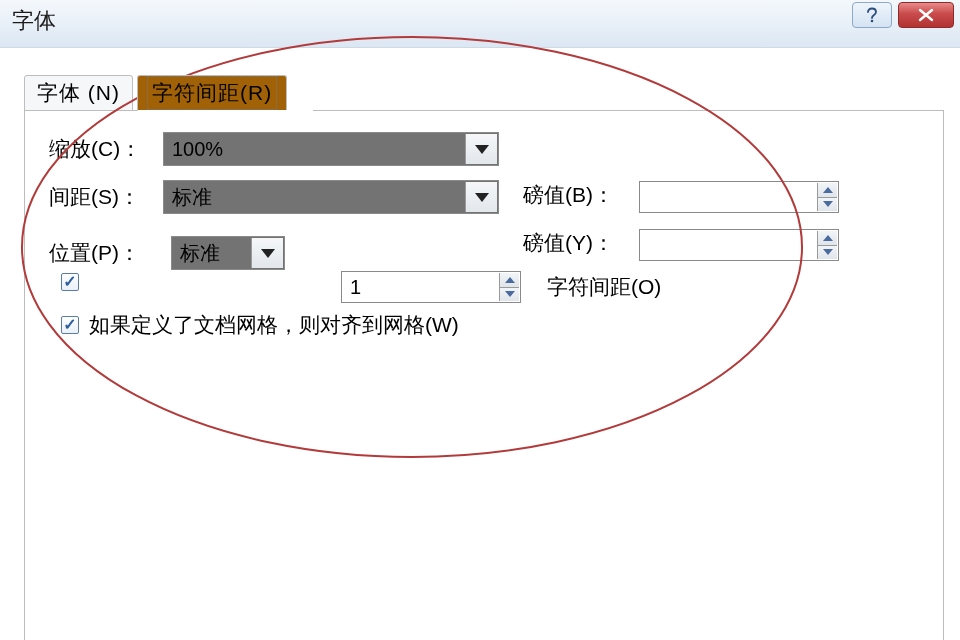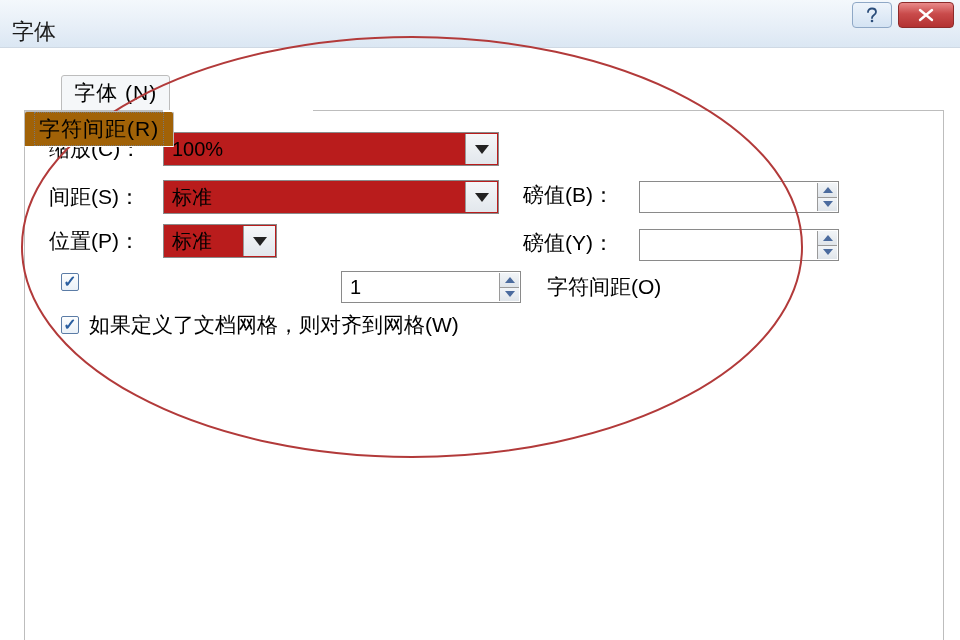--- a/index.html
+++ b/index.html
@@ -11,21 +11,21 @@
     background: #fff;
     overflow: hidden;
     position: relative;
   }
 
   
   .titlebar {
     position: absolute; left: 0; top: 0; width: 960px; height: 48px;
     background: linear-gradient(#f4f8fc, #e6eef7 60%, #dbe7f3);
     border-bottom: 1px solid #cfd9e4;
-    display: flex; align-items: flex-end;
+    display: flex; align-items: flex-start;
     padding: 6px 0 0 12px;
     font-family: Liberation Mono, monospace;
   }
   .titlebar .title { font-size: 22px; color: #1a1a1a; }
   .sysbtns {
     position: absolute; right: 6px; top: 2px; display: flex; gap: 6px;
   }
   .sysbtn {
     height: 26px; border-radius: 4px;
     display: flex; align-items: center; justify-content: center;
@@ -46,21 +46,21 @@
   .client {
     position: absolute; left: 8px; top: 48px;
     width: 944px; height: 584px;
     background: #fff;
     border-top: 1px solid #fff;
   }
 
   
   .tabs {
     position: absolute; left: 16px; top: 26px;
-    display: flex; align-items: flex-end; flex-direction: column;
+    display: flex; align-items: flex-end;
   }
   .tab {
     height: 36px; padding: 0 12px;
     display: flex; align-items: center;
     font-size: 21px;
     position: relative;
   }
   .tab.inactive {
     border: 1px solid #bdbdbd;
     border-bottom: 1px solid #bdbdbd;
@@ -91,21 +91,21 @@
   .tabcover {
     position: absolute; left: 155px; top: 61px; width: 150px; height: 2px;
     background: #fff; z-index: 3;
   }
 
   
   .row { position: absolute; left: 24px; display: flex; align-items: center; height: 36px; }
   .row label { width: 114px; font-size: 21px; }
 
   .combo, .textin {
-    height: 34px; background: #b91c1c; border: 1px solid #8a8a8a;
+    height: 34px; background: #737373; border: 1px solid #8a8a8a;
     display: flex; align-items: center; padding: 0 8px;
     font-size: 20px;
   }
   .combo { position: relative; }
   .combo .arrowbtn {
     position: absolute; right: 1px; top: 1px; bottom: 1px; width: 32px;
     background: linear-gradient(#f5f7f9,#e2e7ec);
     border-left: 1px solid #9a9a9a;
     display: flex; align-items: center; justify-content: center;
   }
@@ -210,21 +210,21 @@
       <div class="spbtns">
         <div class="sp">
             <div class="tri-up-s"></div>
           </div>
         <div class="sp">
             <div class="tri-dn-s"></div>
           </div>
       </div>
     </div>
 
-    <div class="row" style="top:112px;">
+    <div class="row" style="top:124px;gap:8px;">
       <label>位置(P)：</label>
       <div class="combo" style="width:114px;">
         <span>标准</span>
         <div class="arrowbtn">
           <div class="tri-down"></div>
         </div>
       </div>
     </div>
     <div class="ptlabel" style="left:498px; top:118px;">磅值(Y)：</div>
     <div class="spinner" style="position:absolute; left:614px; top:118px; width:200px;">

